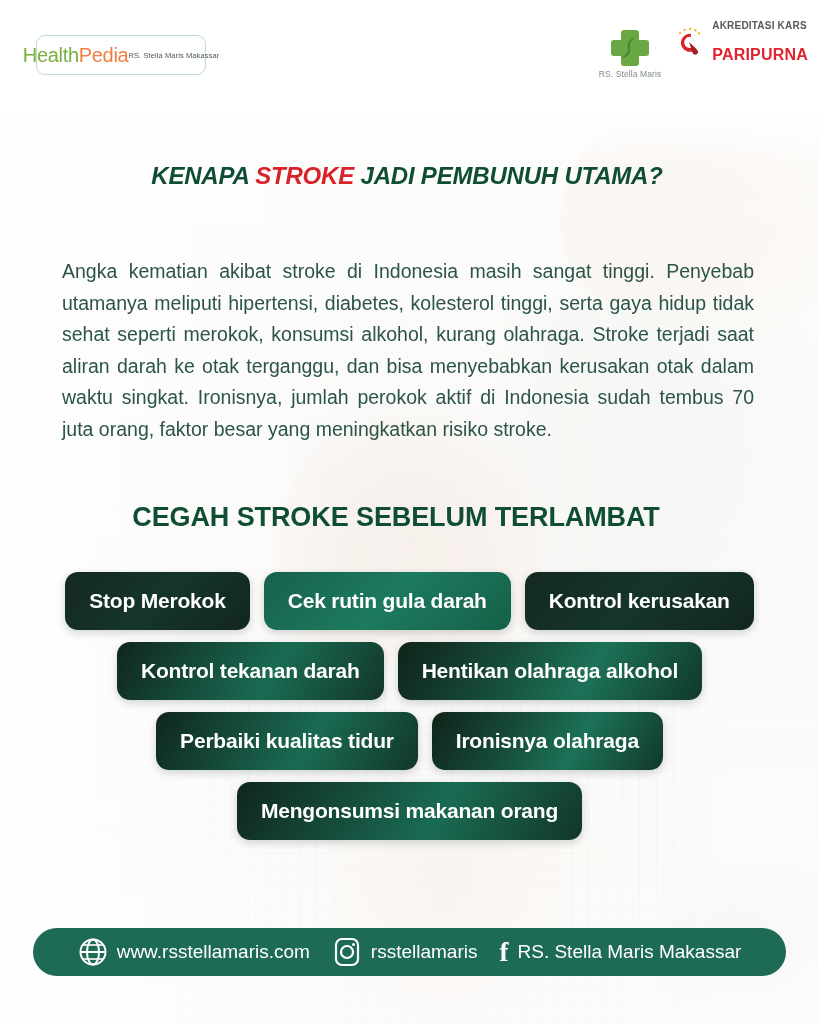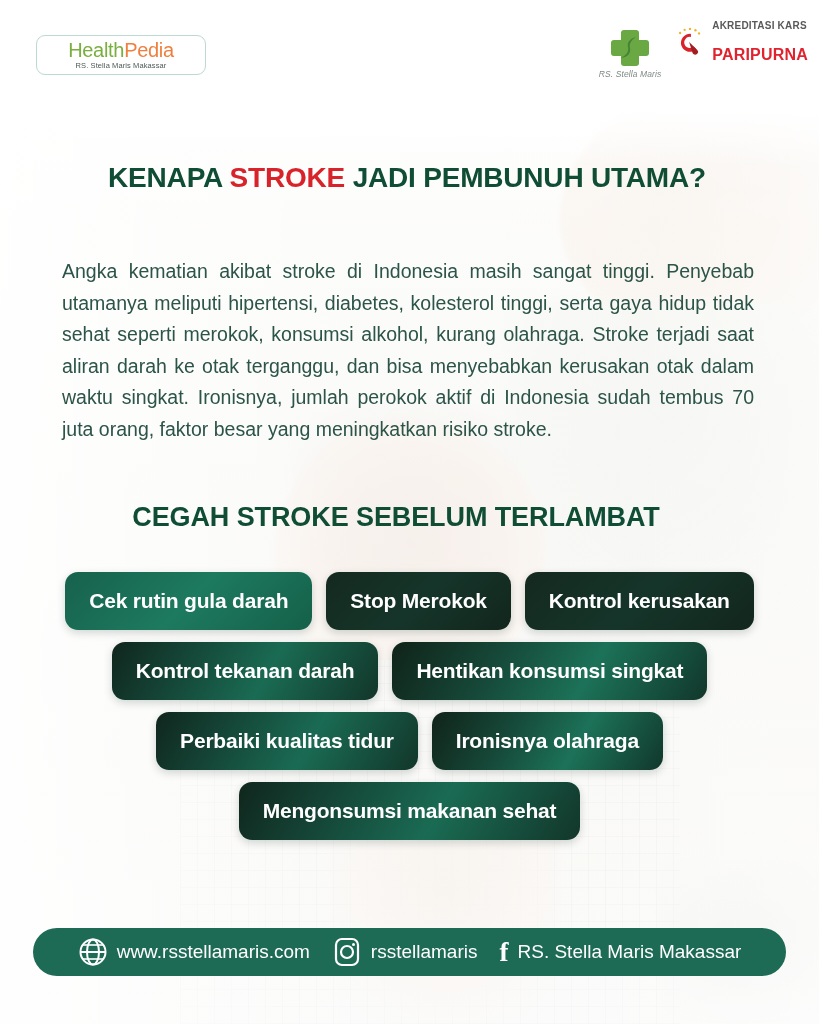--- a/index.html
+++ b/index.html
@@ -145,21 +145,21 @@
     height: 110px;
   }
   .hp-logo {
     position: absolute;
     left: 36px; top: 35px;
     width: 168px; height: 38px;
     border: 1px solid #bcd9d2;
     border-radius: 9px;
     background: #ffffff;
     display: flex;
-    flex-direction: column;
+    flex-direction: row;
     align-items: center;
     justify-content: center;
   }
   .hp-word {
     font-size: 20px;
     line-height: 20px;
     font-weight: 400;
     letter-spacing: -.3px;
     white-space: nowrap;
   }
@@ -172,21 +172,20 @@
     letter-spacing: .1px;
     margin-top: 1px;
     white-space: nowrap;
   }
 
   .sm-logo {
     position: absolute;
     left: 588px; top: 28px;
     width: 84px; height: 56px;
     text-align: center;
-    font-style: italic;
   }
   .sm-cross { display: block; margin: 0 auto; }
   .sm-name {
     font-size: 8.5px;
     color: #7f8a86;
     margin-top: 1px;
     white-space: nowrap;
     letter-spacing: .1px;
   }
 
@@ -214,25 +213,26 @@
     white-space: nowrap;
     margin-top: 16px;
   }
 
   
   .headline {
     position: absolute;
     left: 0; top: 162px;
     width: 814px;
     text-align: center;
-    font-size: 28px;
+    font-size: 24px;
     font-weight: 700;
     color: #0f4d35;
     letter-spacing: -.2px;
     white-space: nowrap;
+    font-style: italic;
   }
   .headline .hl-red { color: #d9232b; }
 
   
   .paragraph {
     position: absolute;
     left: 62px; top: 256px;
     width: 692px;
     font-size: 19.5px;
     line-height: 31.5px;
@@ -385,37 +385,37 @@
       <span>KENAPA </span><span class="hl-red">STROKE</span><span> JADI PEMBUNUH UTAMA?</span>
     </div>
 
     <div class="paragraph">Angka kematian akibat stroke di Indonesia masih sangat tinggi. Penyebab utamanya meliputi hipertensi, diabetes, kolesterol tinggi, serta gaya hidup tidak sehat seperti merokok, konsumsi alkohol, kurang olahraga. Stroke terjadi saat aliran darah ke otak terganggu, dan bisa menyebabkan kerusakan otak dalam waktu singkat. Ironisnya, jumlah perokok aktif di Indonesia sudah tembus 70 juta orang, faktor besar yang meningkatkan risiko stroke.</div>
 
     <div class="subheading">CEGAH STROKE SEBELUM TERLAMBAT</div>
 
     <div class="pill-rows">
 
       <div class="pill-row">
+        <div class="pill dark">Stop Merokok</div>
         <div class="pill mid">Cek rutin gula darah</div>
-        <div class="pill dark">Stop Merokok</div>
         <div class="pill dark">Kontrol kerusakan</div>
       </div>
 
       <div class="pill-row">
         <div class="pill grad">Kontrol tekanan darah</div>
-        <div class="pill grad2">Hentikan konsumsi singkat</div>
+        <div class="pill grad2">Hentikan olahraga alkohol</div>
       </div>
 
       <div class="pill-row">
         <div class="pill grad">Perbaiki kualitas tidur</div>
         <div class="pill grad2">Ironisnya olahraga</div>
       </div>
 
       <div class="pill-row">
-        <div class="pill grad">Mengonsumsi makanan sehat</div>
+        <div class="pill grad">Mengonsumsi makanan orang</div>
       </div>
     </div>
 
     <div class="footer">
 
       <div class="f-item">
         <span class="f-icon">
           <svg width="30" height="30" viewBox="0 0 30 30">
             <circle cx="15" cy="15" r="12.5" fill="none" stroke="#fff" stroke-width="2"></circle>
             <ellipse cx="15" cy="15" rx="6" ry="12.5" fill="none" stroke="#fff" stroke-width="2"></ellipse>

